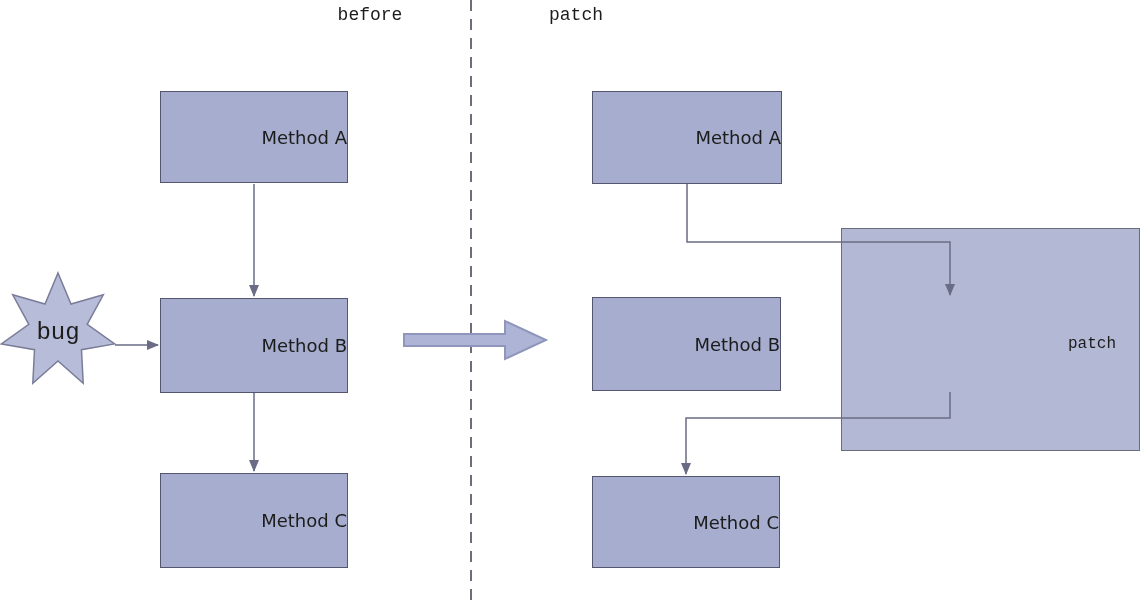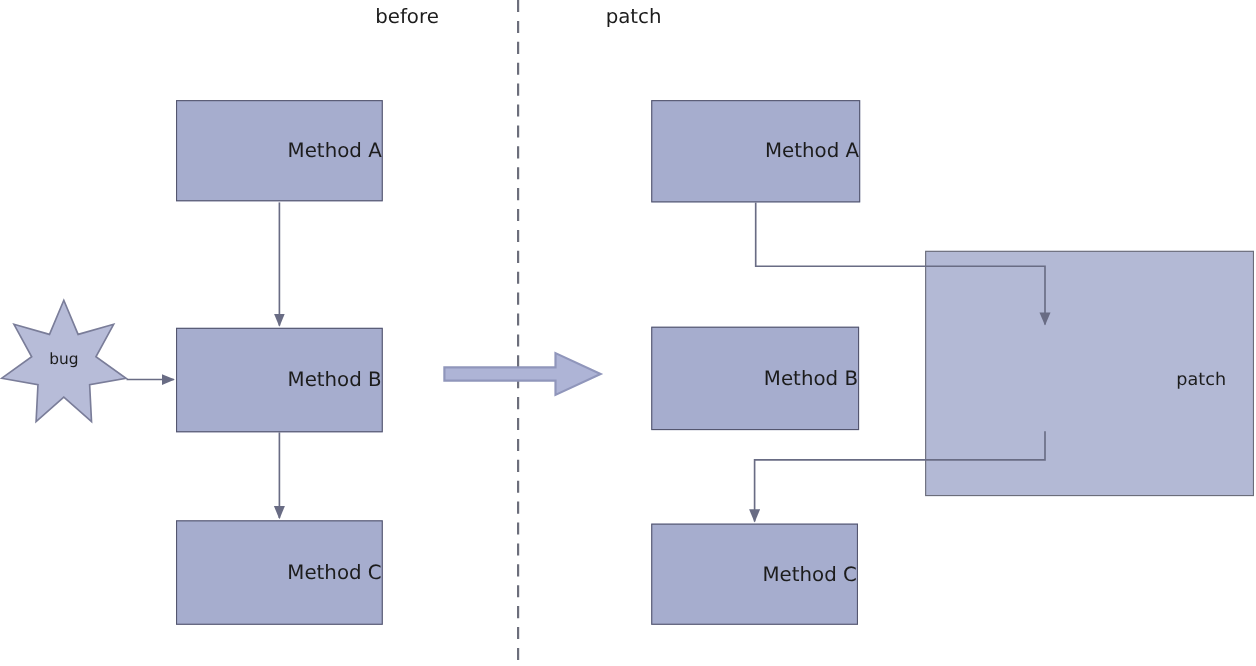--- a/index.html
+++ b/index.html
@@ -80,23 +80,24 @@
     stroke-width: 2;
     stroke-linejoin: miter;
   }
 
   .float-label {
     position: absolute;
     font-size: 18px;
     color: var(--text);
     text-align: center;
     z-index: 4;
+    font-family: Liberation Mono, monospace;
   }
   .header-label { width: 90px; top: 5px; }
-  .bug-label    { left: 18px; top: 319px; width: 80px; font-size: 14px; }
+  .bug-label    { left: 18px; top: 319px; width: 80px; font-size: 24px; }
   .patch-label  { left: 1047px; top: 335px; width: 90px; font-size: 16px; }
 
   
   .before-a { left: 160px; top: 91px;  width: 188px; height: 92px; }
   .before-b { left: 160px; top: 298px; width: 188px; height: 95px; }
   .before-c { left: 160px; top: 473px; width: 188px; height: 95px; }
   .after-a  { left: 592px; top: 91px;  width: 190px; height: 93px; }
   .after-b  { left: 592px; top: 297px; width: 189px; height: 94px; }
   .after-bp { left: 856px; top: 297px; width: 188px; height: 95px; }
   .after-c  { left: 592px; top: 476px; width: 188px; height: 92px; }

